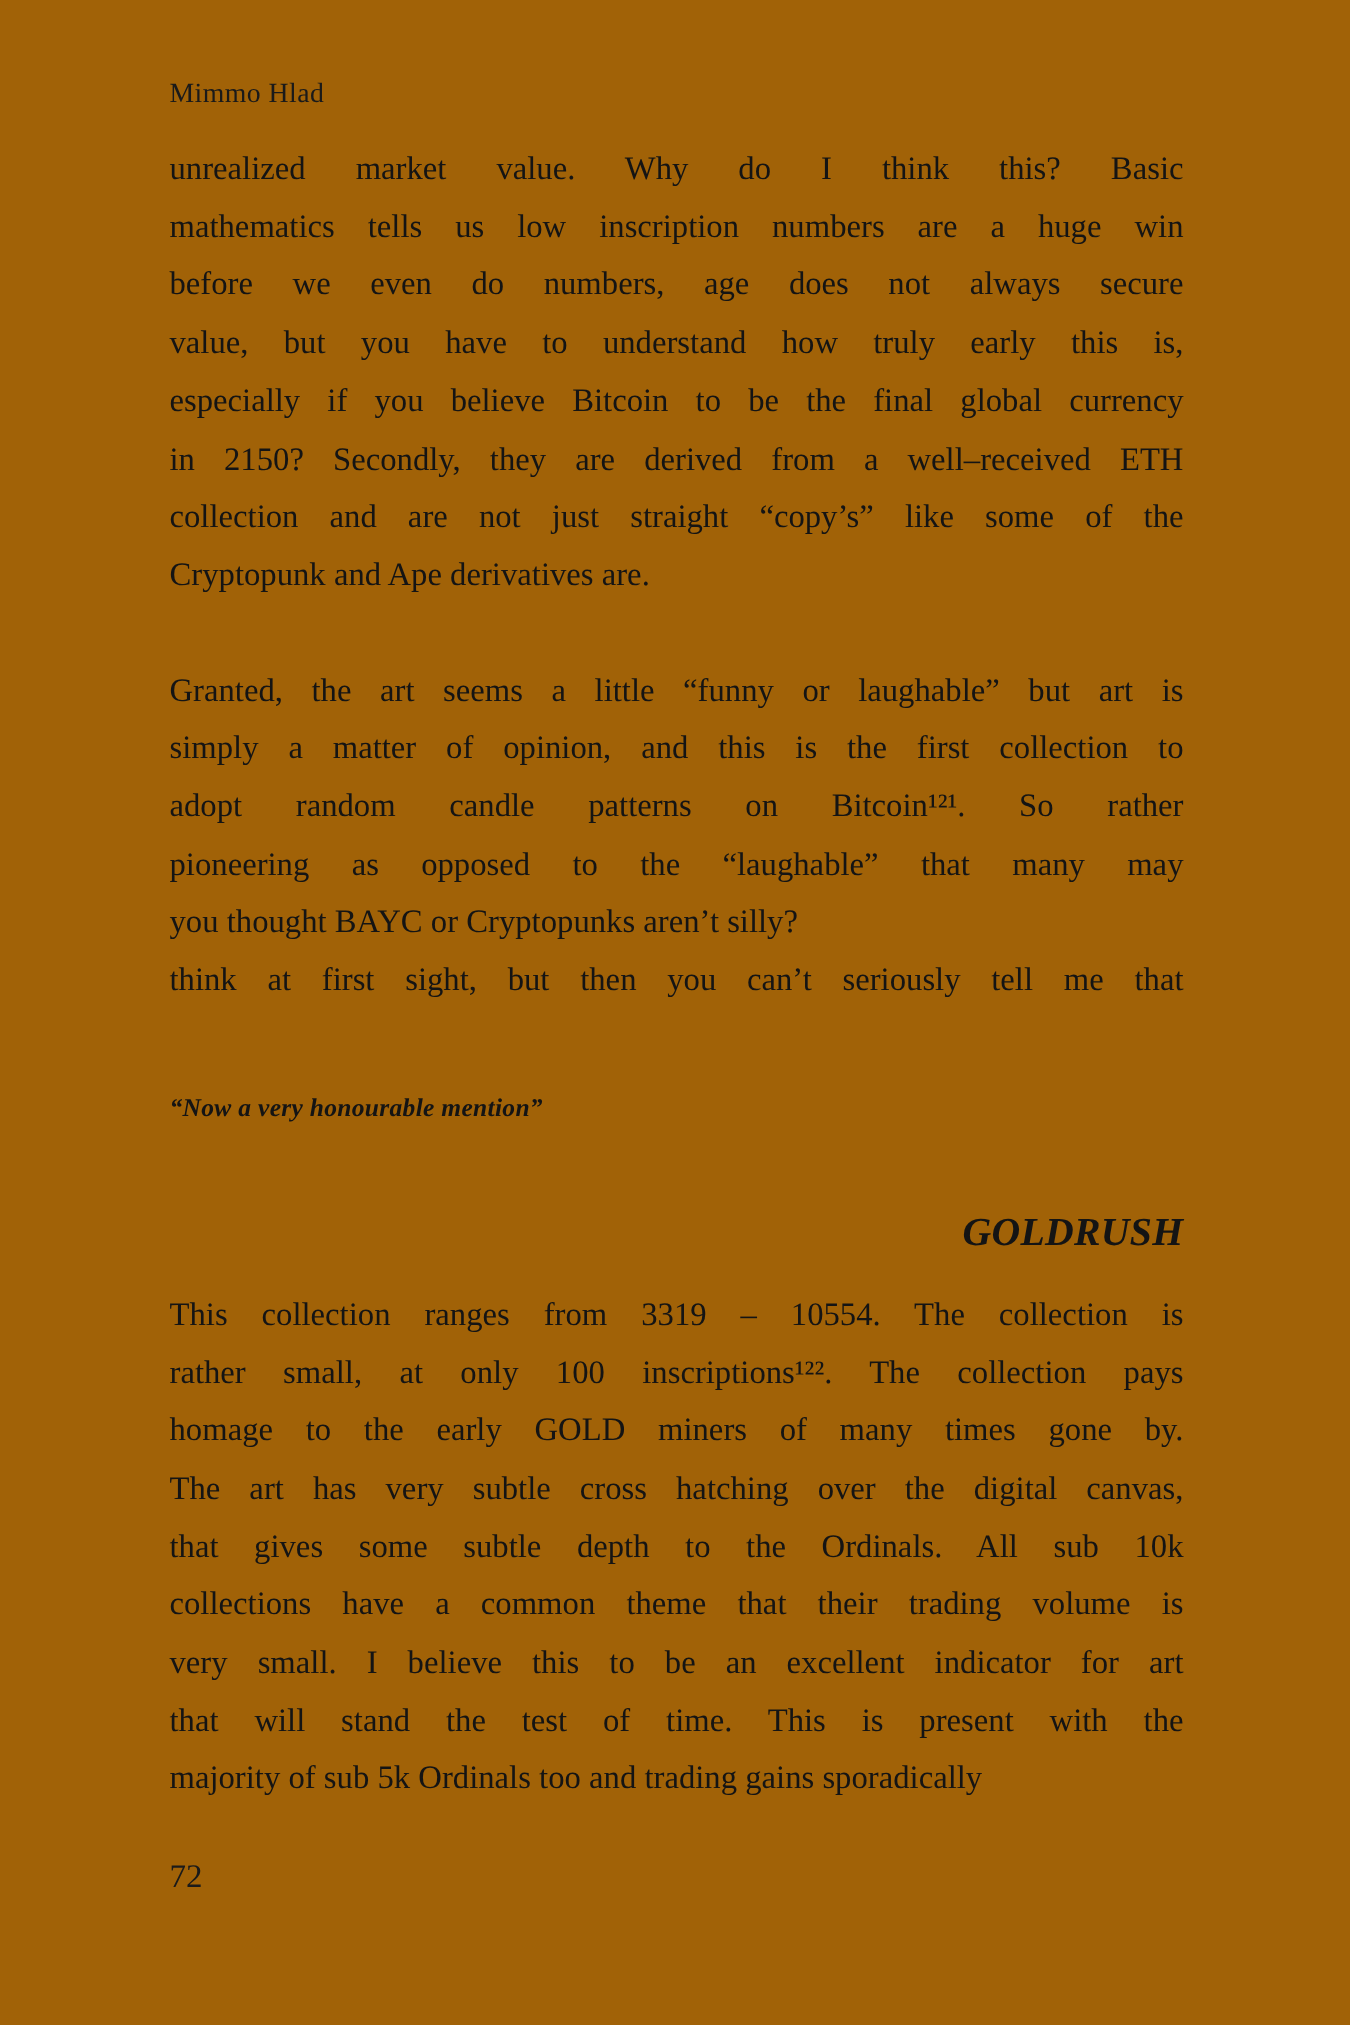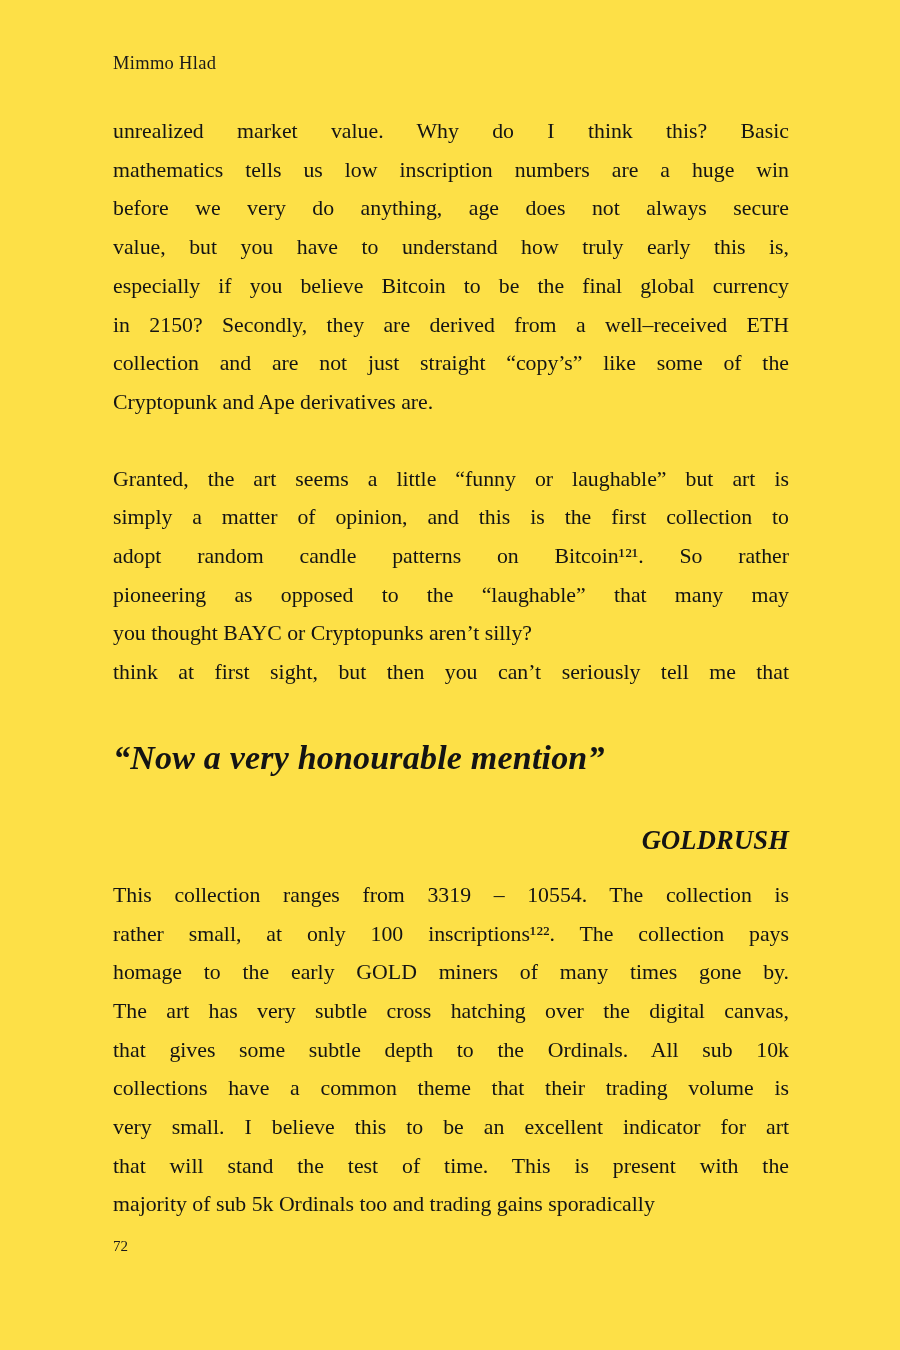--- a/index.html
+++ b/index.html
@@ -4,92 +4,92 @@
 <style>
   html, body {
     margin: 0;
     padding: 0;
     background: #ffffff;
   }
   .page {
     position: relative;
     width: 900px;
     height: 1350px;
-    background: #fde047;
+    background: #a16207;
     overflow: hidden;
     font-family: "Liberation Serif", serif;
     color: #141414;
   }
   .running-header {
     position: absolute;
     left: 113px;
     top: 53px;
     font-size: 18.5px;
     letter-spacing: 0.3px;
     color: #1a1a1a;
   }
   .body-text {
     position: absolute;
     left: 113px;
-    top: 112px;
+    top: 93px;
     width: 676px;
     font-size: 21.8px;
     line-height: 38.7px;
     color: #141414;
   }
   .para .line {
     text-align: justify;
     text-align-last: justify;
     white-space: normal;
   }
   .para .line.last {
     text-align-last: left;
   }
   .para + .para {
     margin-top: 38px;
   }
   .quote-heading {
     font-style: italic;
     font-weight: bold;
-    font-size: 34px;
+    font-size: 17px;
     line-height: 40px;
     margin-top: 46px;
     letter-spacing: 0.2px;
   }
   .section-heading {
     font-style: italic;
     font-weight: bold;
     font-size: 26.5px;
     line-height: 40px;
     margin-top: 42px;
     margin-bottom: 16px;
     letter-spacing: 0.2px;
     text-align: right;
   }
   .page-number {
     position: absolute;
     left: 113px;
     top: 1238px;
-    font-size: 15px;
+    font-size: 22px;
     color: #1a1a1a;
   }
 </style>
 </head>
 <body>
 
 <div class="page">
 
   <div class="running-header">Mimmo Hlad</div>
 
   <div class="body-text">
 
     <div class="para">
         <div class="line">unrealized market value. Why do I think this? Basic</div>
         <div class="line">mathematics tells us low inscription numbers are a huge win</div>
-        <div class="line">before we very do anything, age does not always secure</div>
+        <div class="line">before we even do numbers, age does not always secure</div>
         <div class="line">value, but you have to understand how truly early this is,</div>
         <div class="line">especially if you believe Bitcoin to be the final global currency</div>
         <div class="line">in 2150? Secondly, they are derived from a well–received ETH</div>
         <div class="line">collection and are not just straight “copy’s” like some of the</div>
         <div class="line last">Cryptopunk and Ape derivatives are.</div>
       </div>
 
     <div class="para">
         <div class="line">Granted, the art seems a little “funny or laughable” but art is</div>
         <div class="line">simply a matter of opinion, and this is the first collection to</div>

